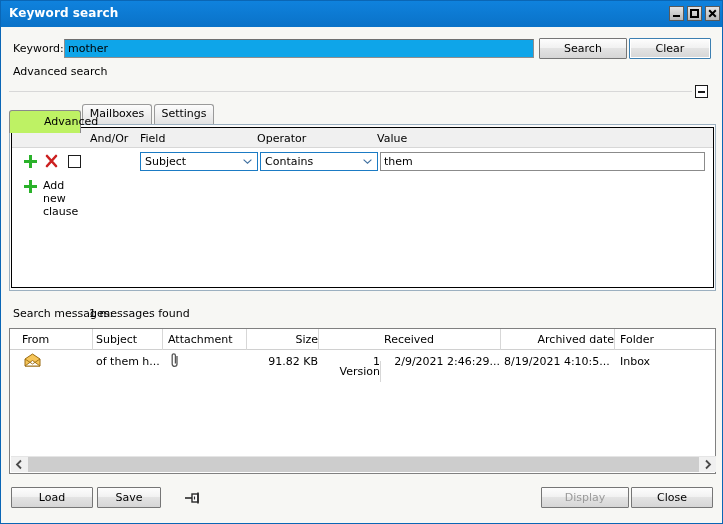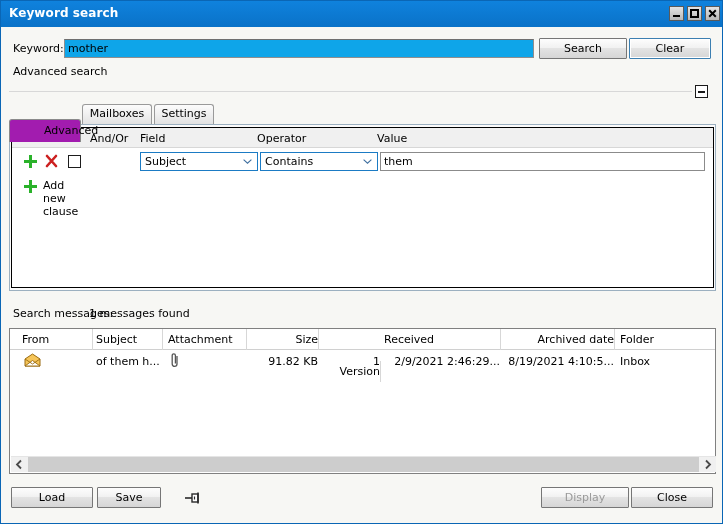--- a/index.html
+++ b/index.html
@@ -145,23 +145,23 @@
     border: 1px solid #9a9a9a;
     border-bottom: none;
     border-radius: 3px 3px 0 0;
     font-size: 11px;
     line-height: 18px;
     text-align: center;
     cursor: default;
     color: #000;
   }
   .tab.selected {
-    top: 17px;
+    top: 8px;
     height: 23px;
-    background: #a21caf;
+    background: #bef264;
     border-color: #8a8a8a;
     z-index: 3;
     line-height: 21px;
     padding-left: 34px;
   }
   #tab-advanced { left: 0px;   width: 72px; }
   #tab-mailboxes{ left: 73px;  width: 70px; }
   #tab-settings { left: 145px; width: 60px; }
 
   #tabpanel {
@@ -494,21 +494,21 @@
 
       <span class="rc" style="left:86px;">of them h...</span>
 
       <svg id="clip-icon" viewBox="0 0 10 16">
         <path d="M7 4 L7 12 a2.4 2.4 0 0 1 -4.8 0 L2.2 3.4 a1.6 1.6 0 0 1 3.2 0 L5.4 11.4" fill="none" stroke="#555" stroke-width="1.3"></path>
       </svg>
 
       <span class="rc" style="left:238px;width:70px;text-align:right;">91.82 KB</span>
       <span class="rc" style="left:312px;width:58px;text-align:right;">1</span>
       <span class="rc" style="left:374px;width:116px;text-align:right;">2/9/2021 2:46:29...</span>
-      <span class="rc" style="left:494px;width:110px;text-align:right;">8/19/2021 4:10:5...</span>
+      <span class="rc" style="left:494px;width:110px;">8/19/2021 4:10:5...</span>
       <span class="rc" style="left:610px;">Inbox</span>
     </div>
 
     <div id="hscroll">
       <div class="sb-arrow" id="sb-left">
         <svg width="17" height="15" viewBox="0 0 17 15">
           <path d="M10 3.5 L6 7.5 L10 11.5" stroke="#4a4a4a" stroke-width="1.8" fill="none"></path>
         </svg>
       </div>
       <div id="sb-thumb"></div>

